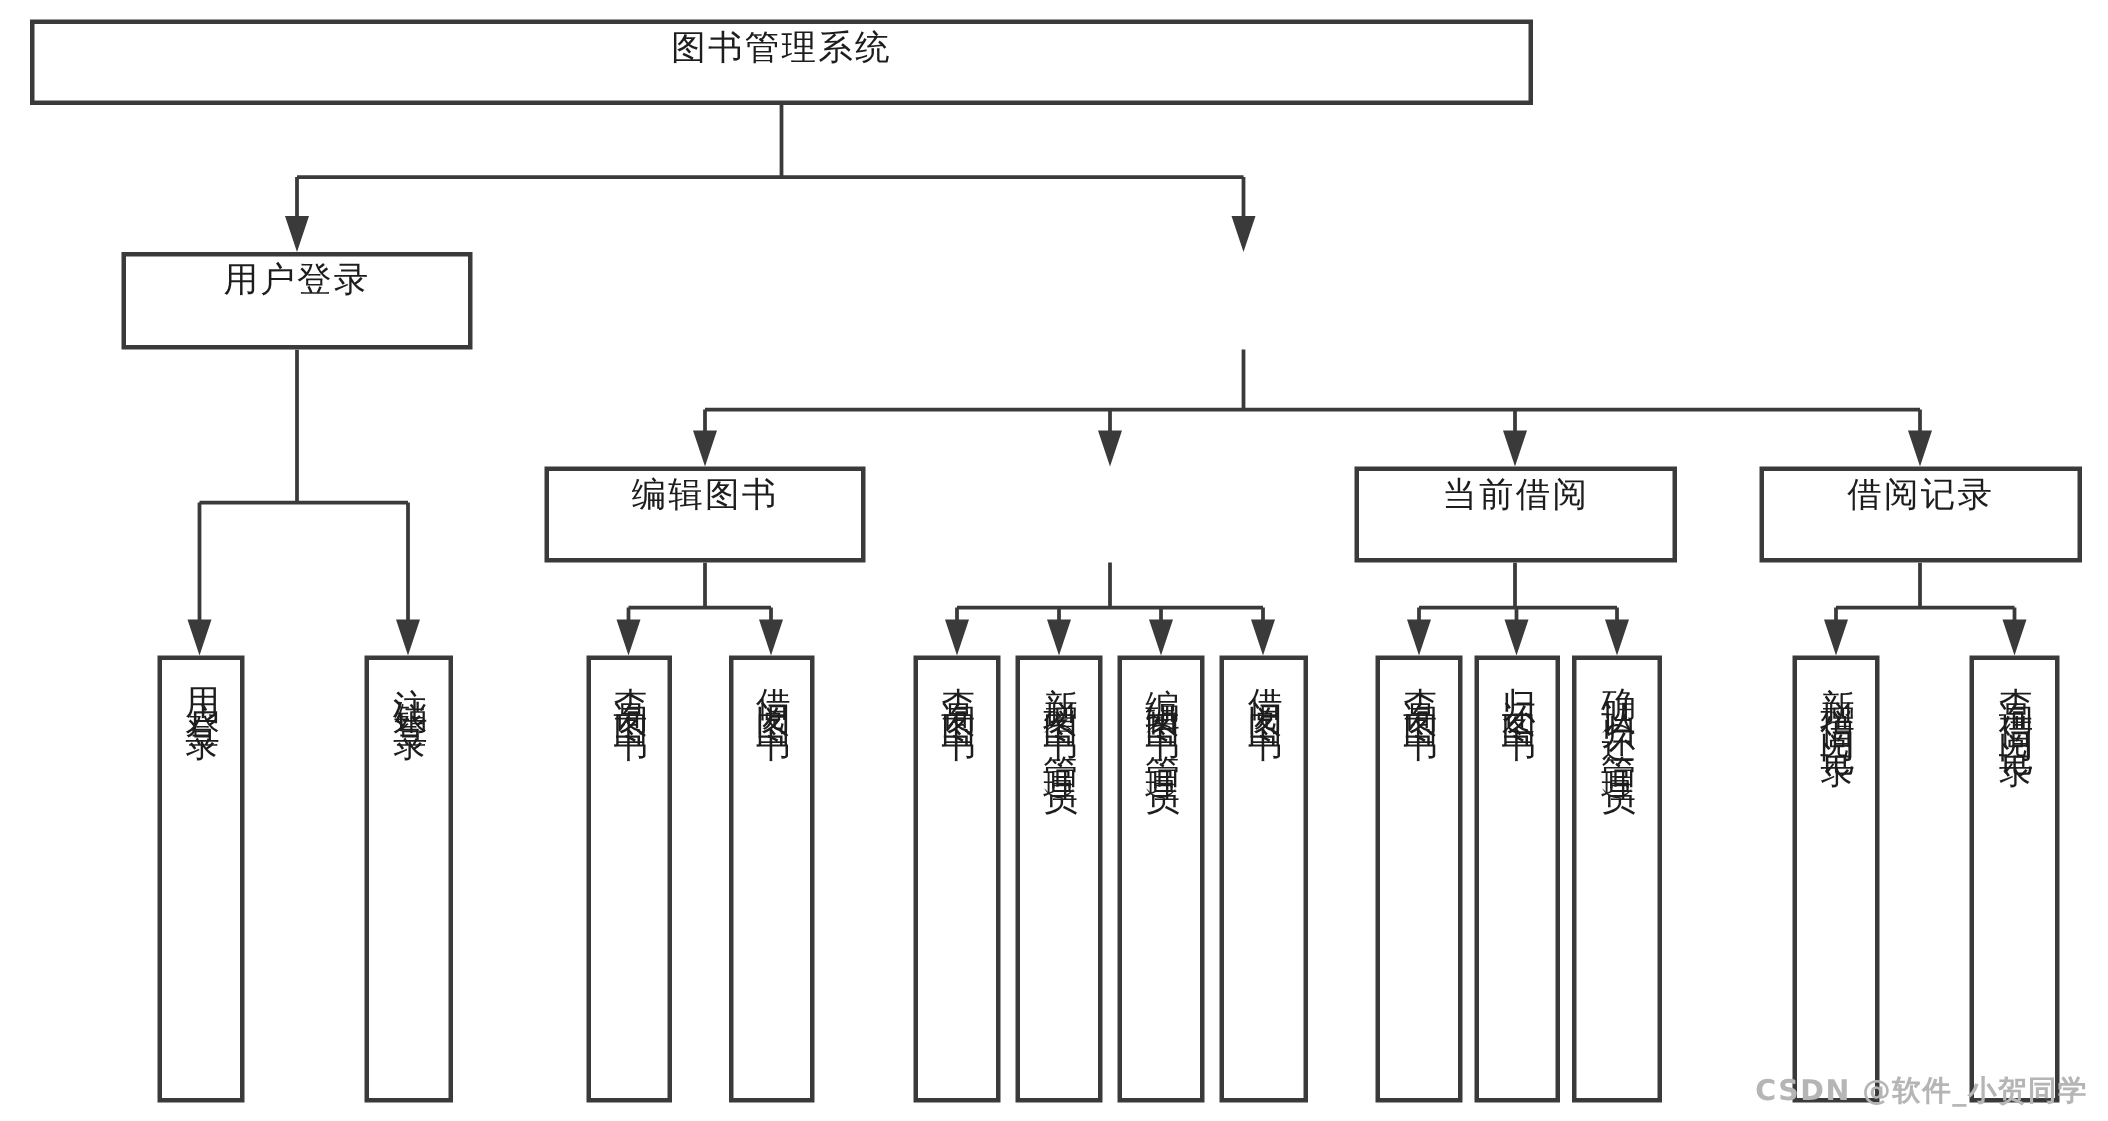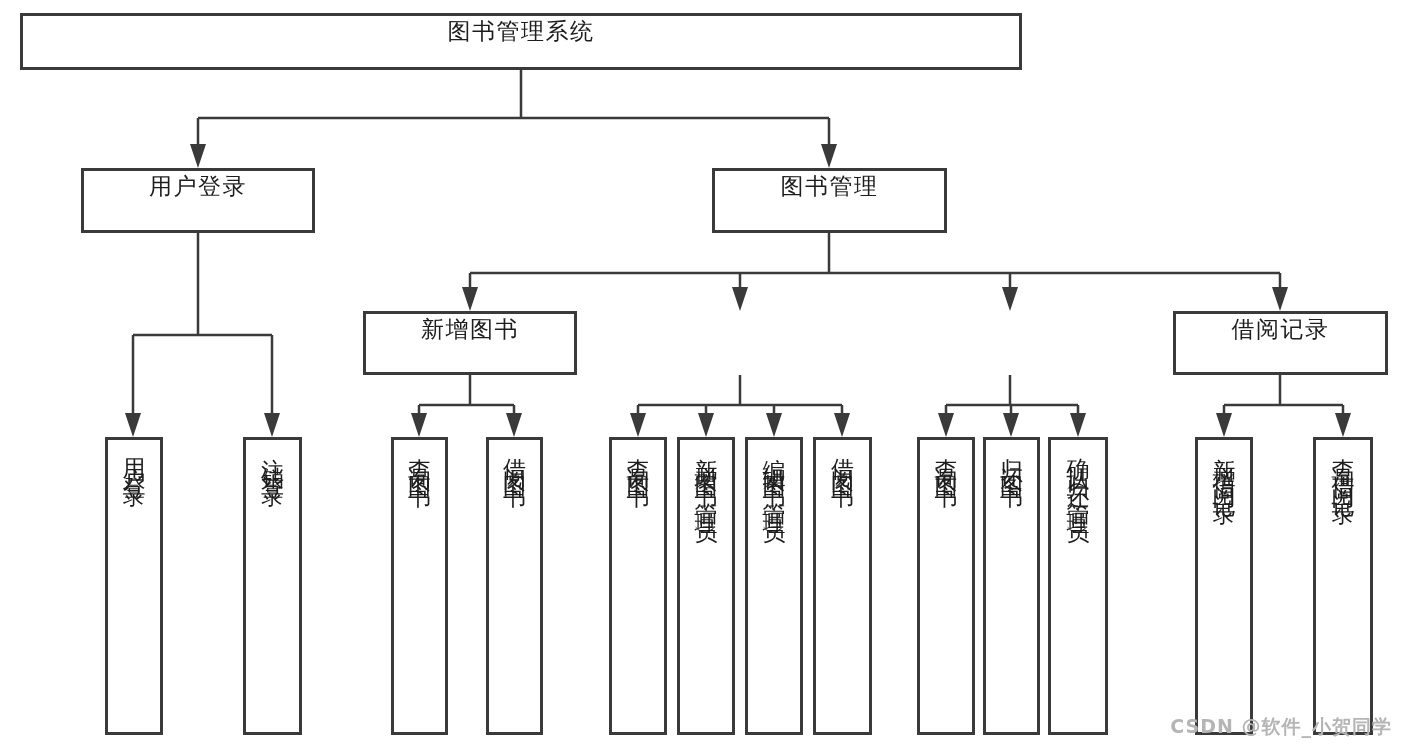--- a/index.html
+++ b/index.html
@@ -86,26 +86,26 @@
       M1216,413 L1232,413 L1224,437 Z  M1335,413 L1351,413 L1343,437 Z"></path>
   </svg>
 
   <div class="node node-h" style="left:20px;top:13px;width:1002px;height:57px">
     <span class="lbl">图书管理系统</span>
   </div>
 
   <div class="node node-h" style="left:81px;top:168px;width:234px;height:65px">
     <span class="lbl">用户登录</span>
   </div>
-  <div class="node node-h" style="left:712px;top:168px;width:235px;height:65px">
-    <span class="lbl">图书管理</span>
-  </div>
 
   <div class="node node-h" style="left:363px;top:311px;width:214px;height:64px">
-    <span class="lbl">新增图书</span>
+    <span class="lbl">编辑图书</span>
+  </div>
+  <div class="node node-h" style="left:903px;top:311px;width:215px;height:64px">
+    <span class="lbl">当前借阅</span>
   </div>
   <div class="node node-h" style="left:1173px;top:311px;width:215px;height:64px">
     <span class="lbl">借阅记录</span>
   </div>
 
   <div class="node node-v" style="left:105px;top:437px;width:58px;height:298px">
     <span class="lbl">用户登录</span>
   </div>
   <div class="node node-v" style="left:243px;top:437px;width:59px;height:298px">
     <span class="lbl">注销登录</span>

